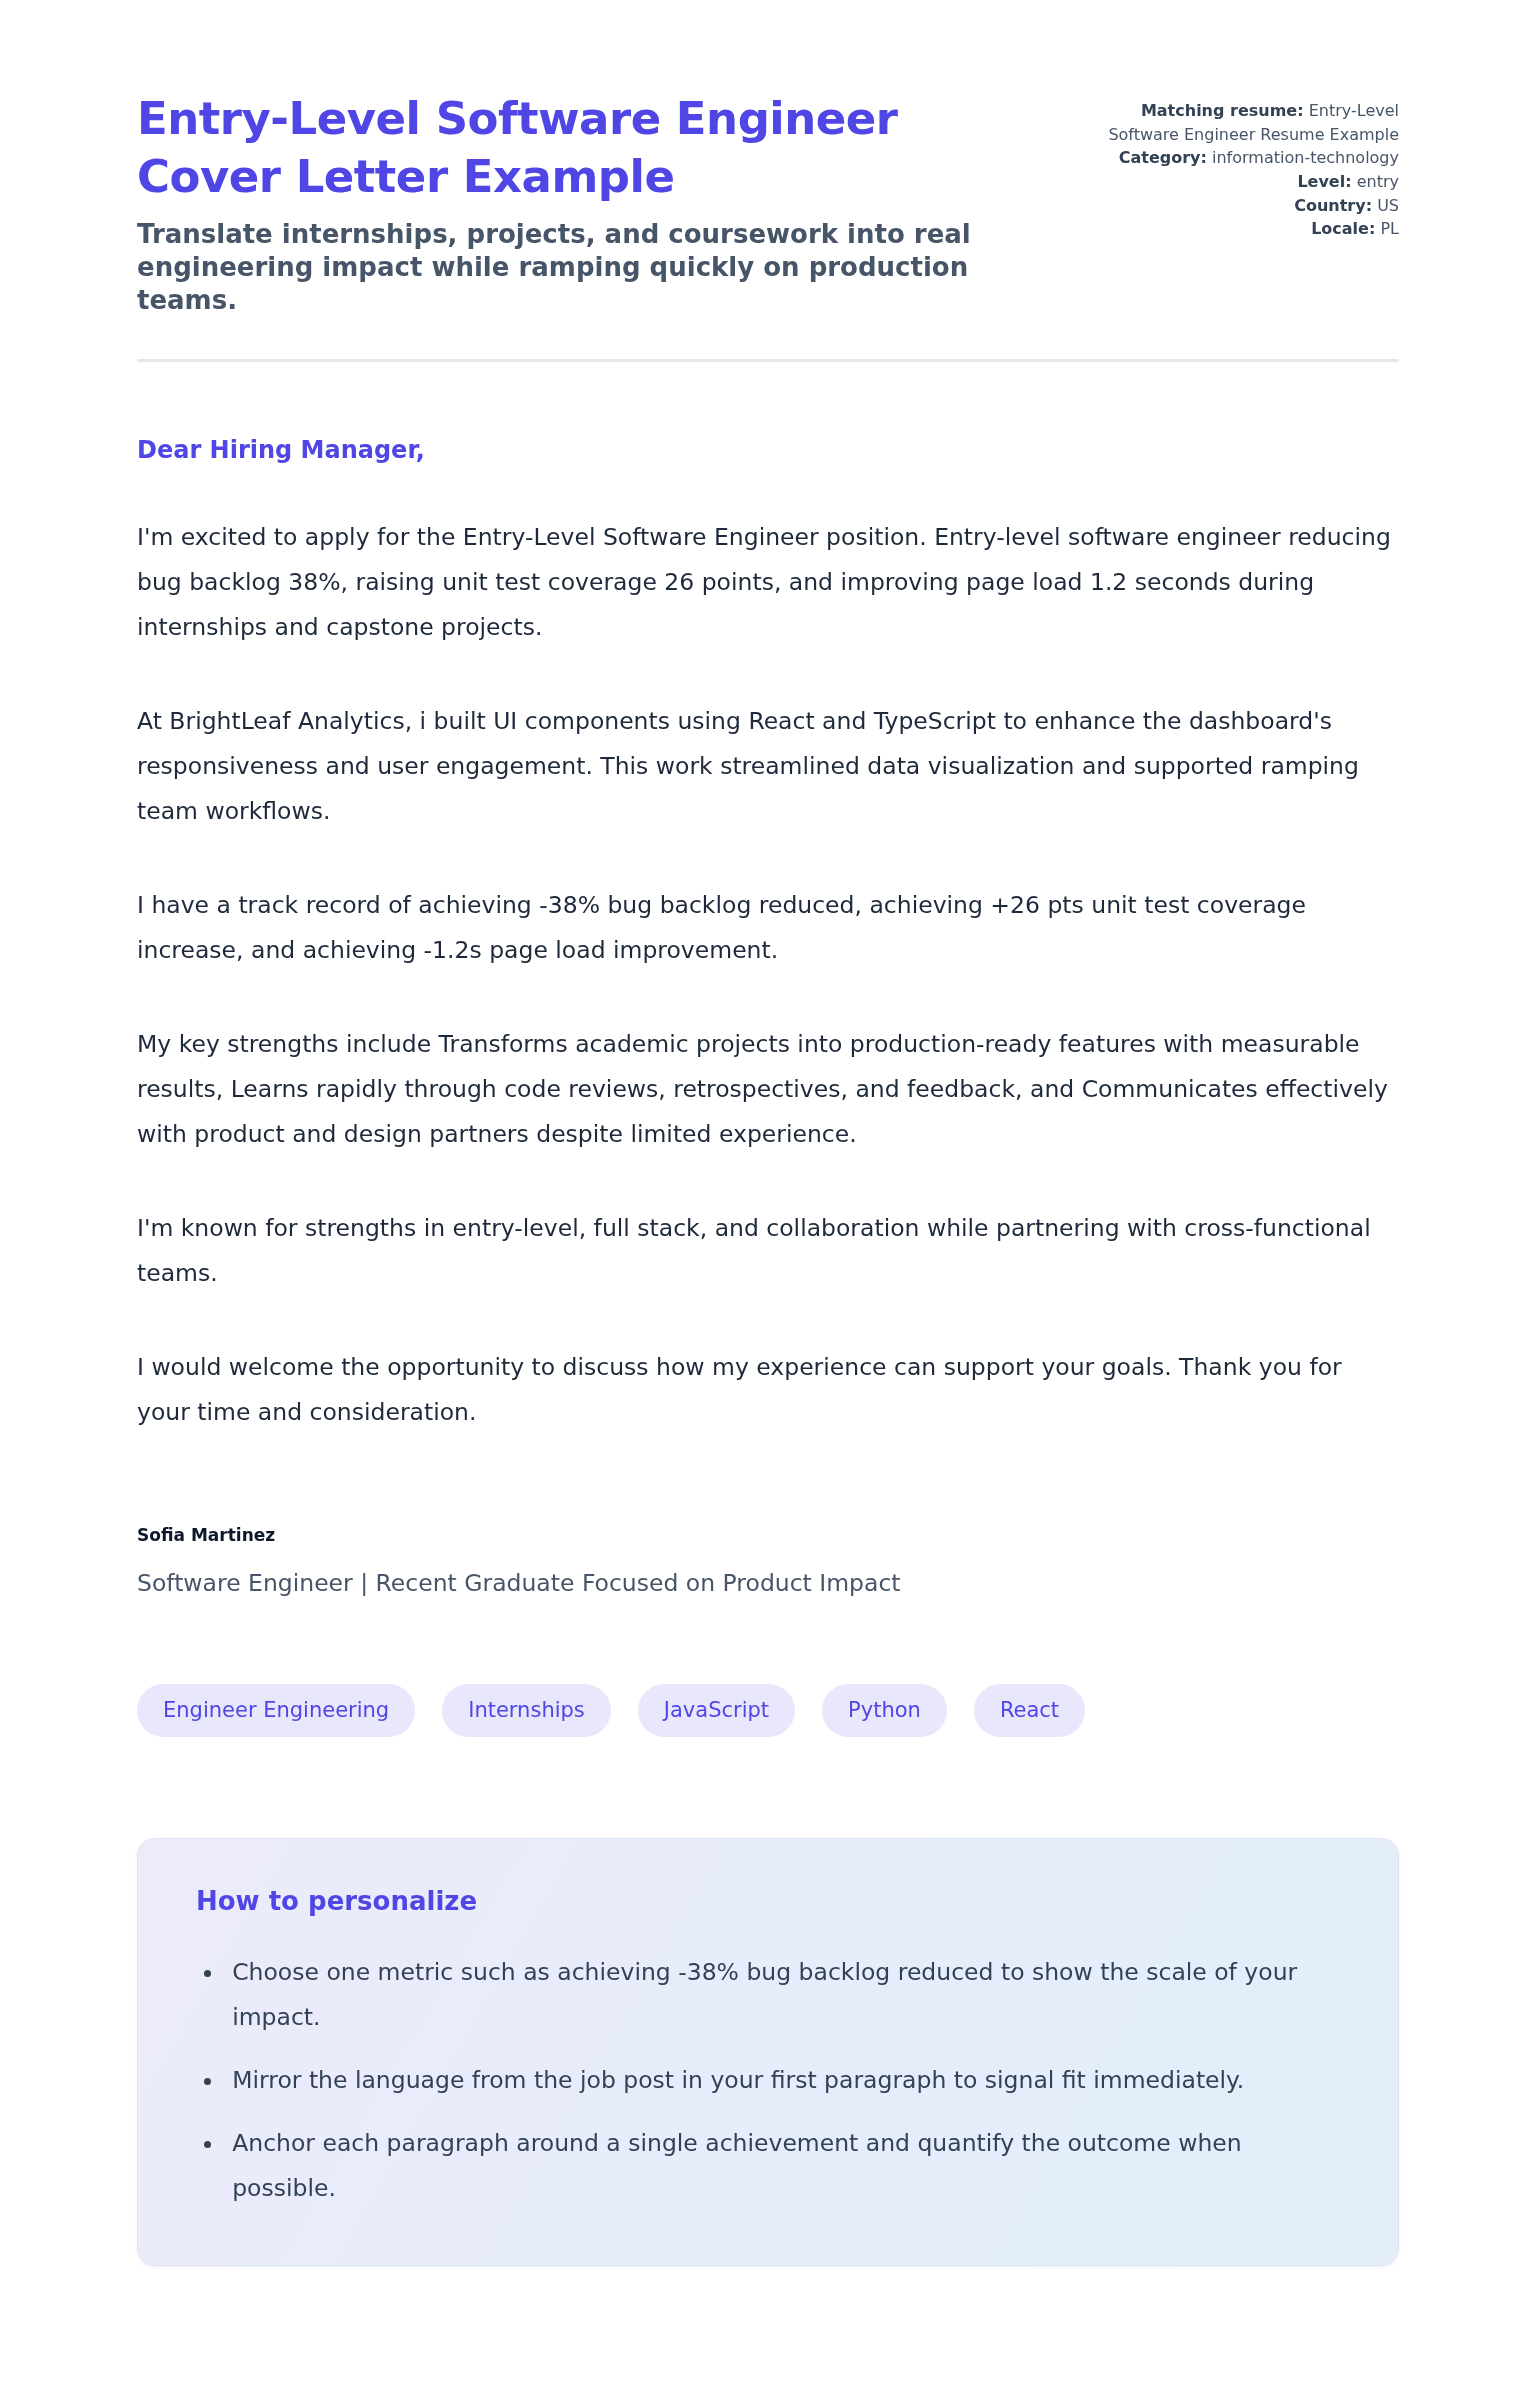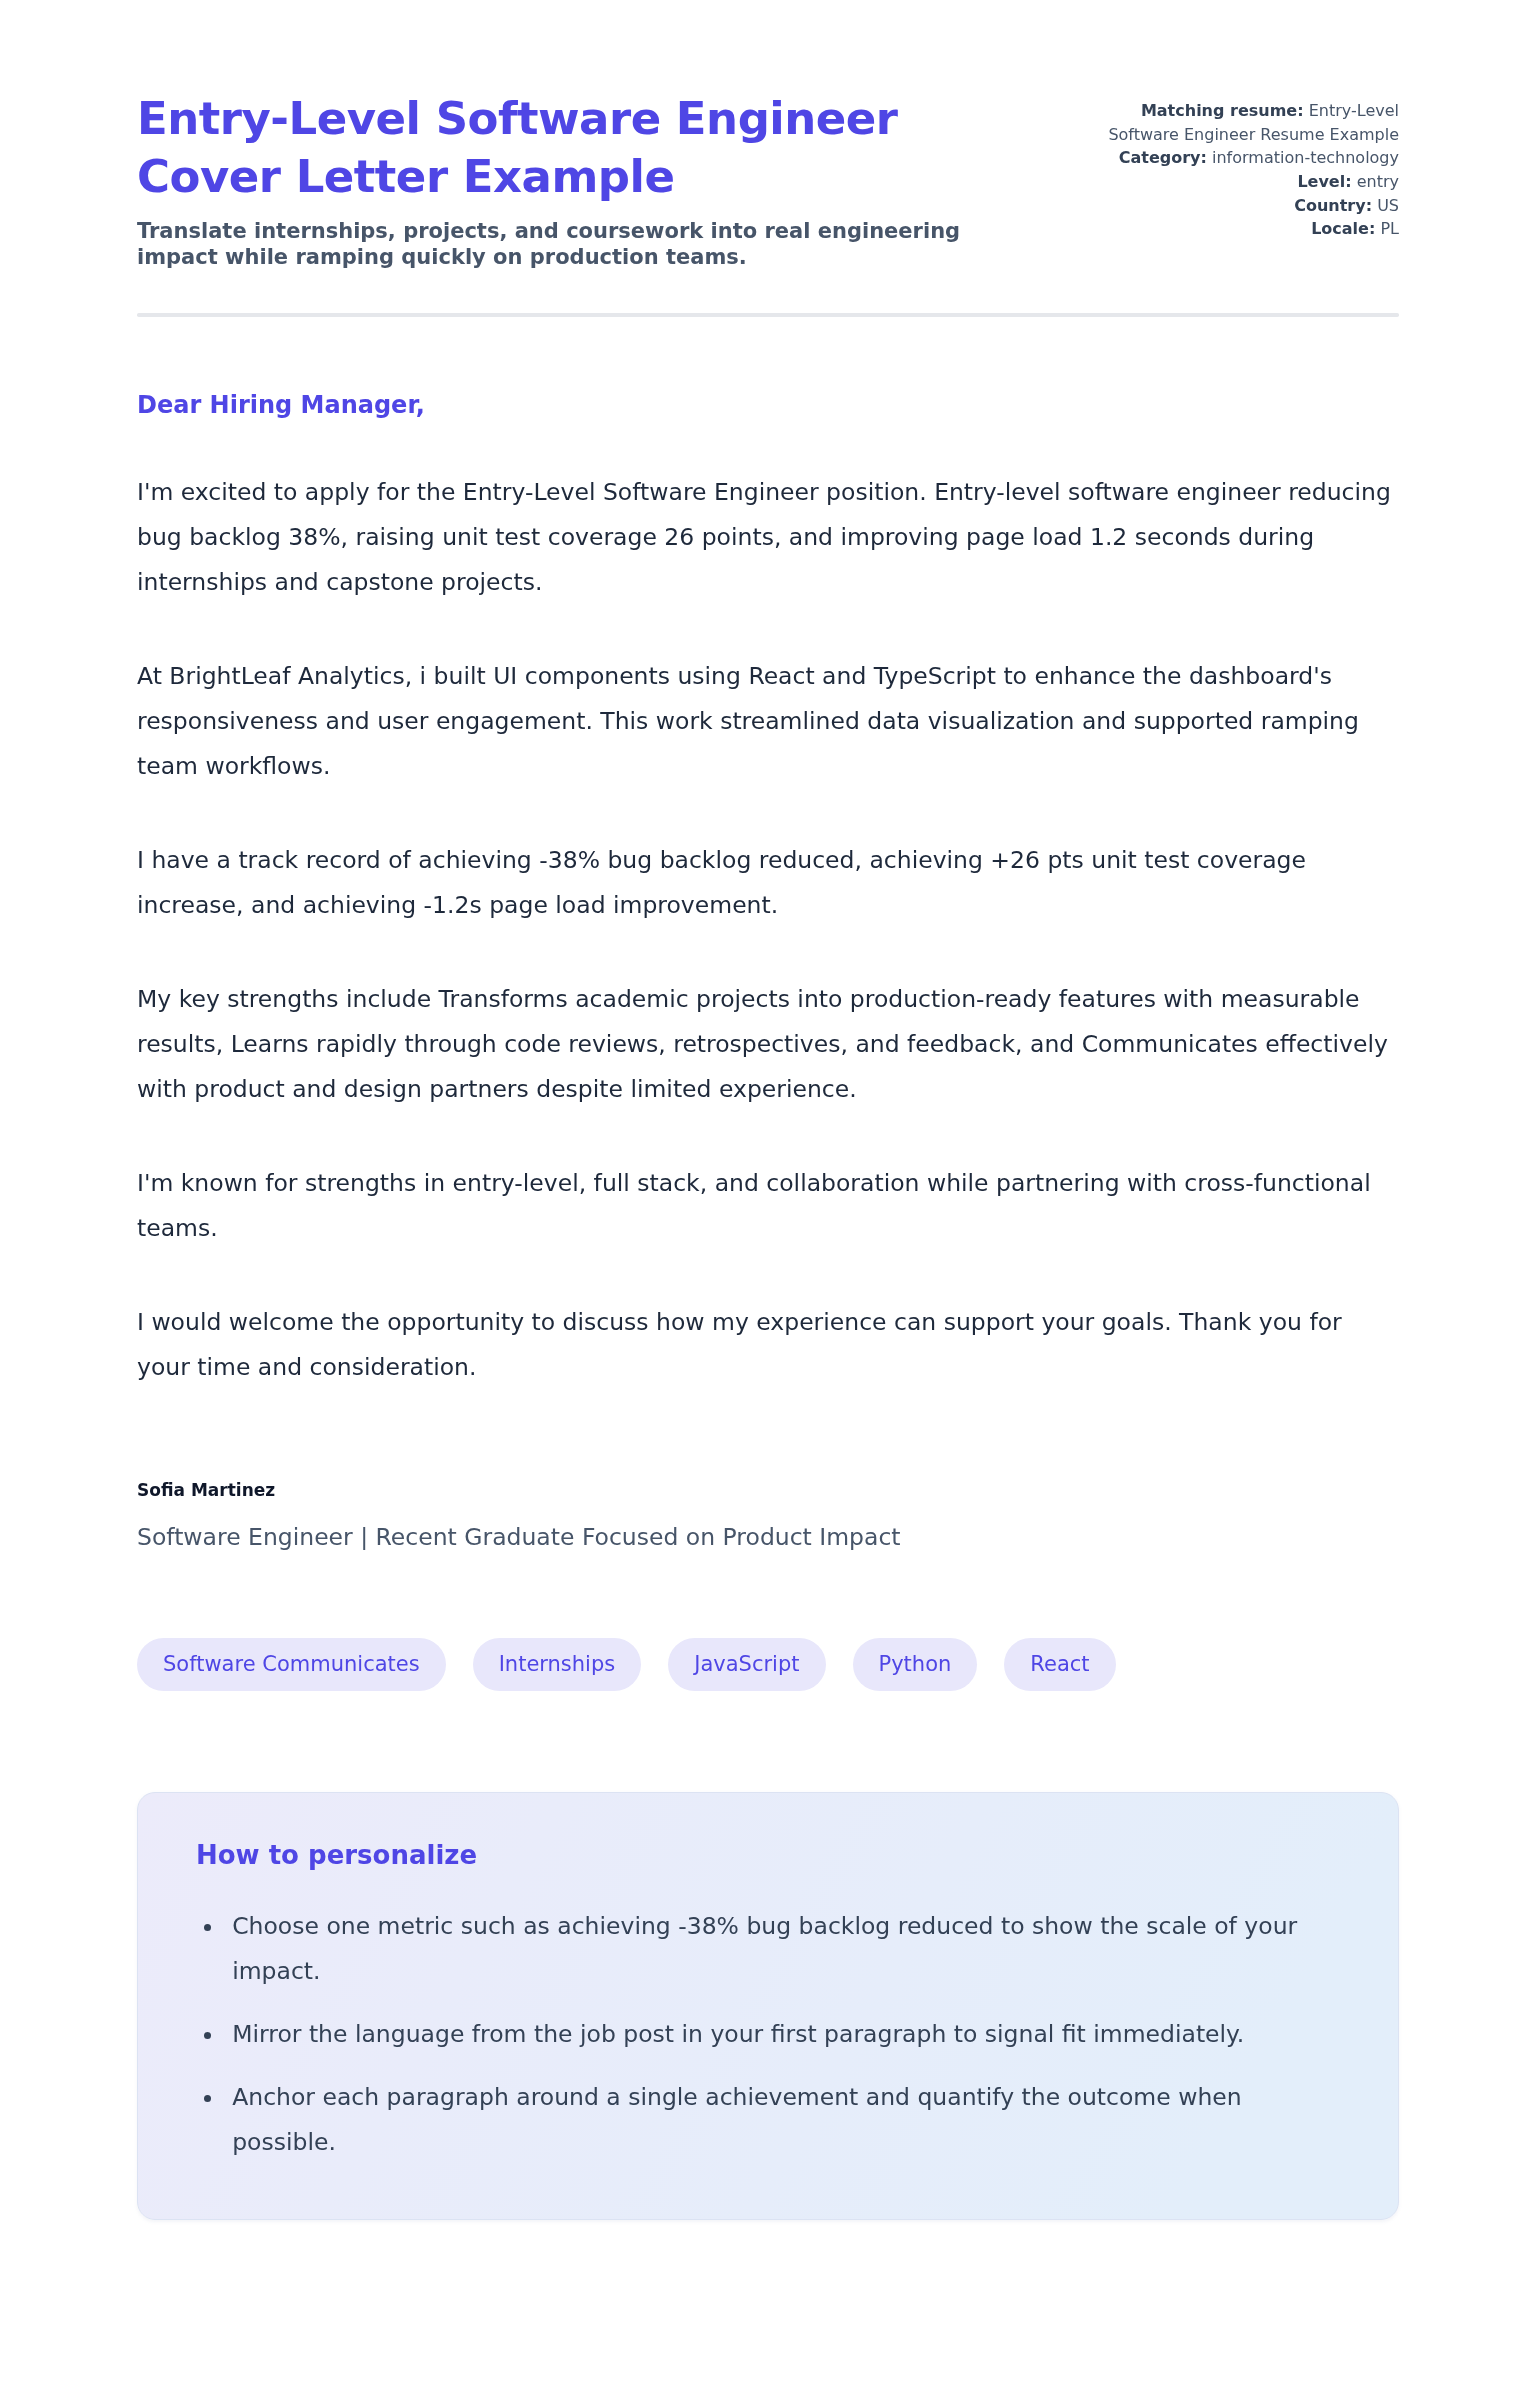--- a/index.html
+++ b/index.html
@@ -39,21 +39,21 @@
   .page-title{
     margin:0;
     font-size:45px;
     line-height:1.28;
     font-weight:bold;
     color:var(--accent);
     letter-spacing:-0.5px;
   }
   .page-subtitle{
     margin:12.6px 0 0 0;
-    font-size:21px;
+    font-size:26px;
     line-height:1.27;
     font-weight:bold;
     color:var(--muted-text);
   }
   .header-meta{
     flex:0 0 298px;
     text-align:right;
     font-size:16px;
     line-height:1.48;
     color:var(--muted-text);
@@ -171,21 +171,21 @@
     <p class="para">I have a track record of achieving -38% bug backlog reduced, achieving +26 pts unit test coverage increase, and achieving -1.2s page load improvement.</p>
     <p class="para">My key strengths include Transforms academic projects into production-ready features with measurable results, Learns rapidly through code reviews, retrospectives, and feedback, and Communicates effectively with product and design partners despite limited experience.</p>
     <p class="para">I'm known for strengths in entry-level, full stack, and collaboration while partnering with cross-functional teams.</p>
     <p class="para">I would welcome the opportunity to discuss how my experience can support your goals. Thank you for your time and consideration.</p>
   </div>
 
   <p class="signature-name">Sofia Martinez</p>
   <p class="signature-title">Software Engineer | Recent Graduate Focused on Product Impact</p>
 
   <div class="tags">
-    <span class="tag-pill">Software Communicates</span>
+    <span class="tag-pill">Engineer Engineering</span>
     <span class="tag-pill">Internships</span>
     <span class="tag-pill">JavaScript</span>
     <span class="tag-pill">Python</span>
     <span class="tag-pill">React</span>
   </div>
 
   <div class="tips-box">
     <h2 class="tips-heading">How to personalize</h2>
     <ul class="tips-list">
       <li>Choose one metric such as achieving -38% bug backlog reduced to show the scale of your impact.</li>

